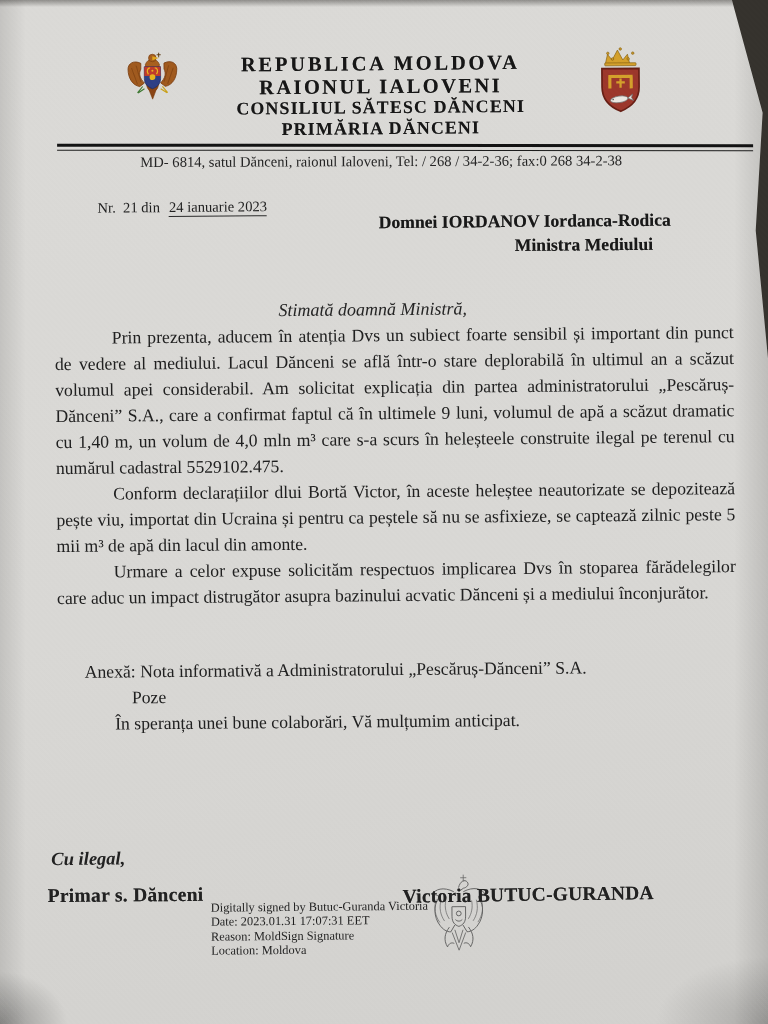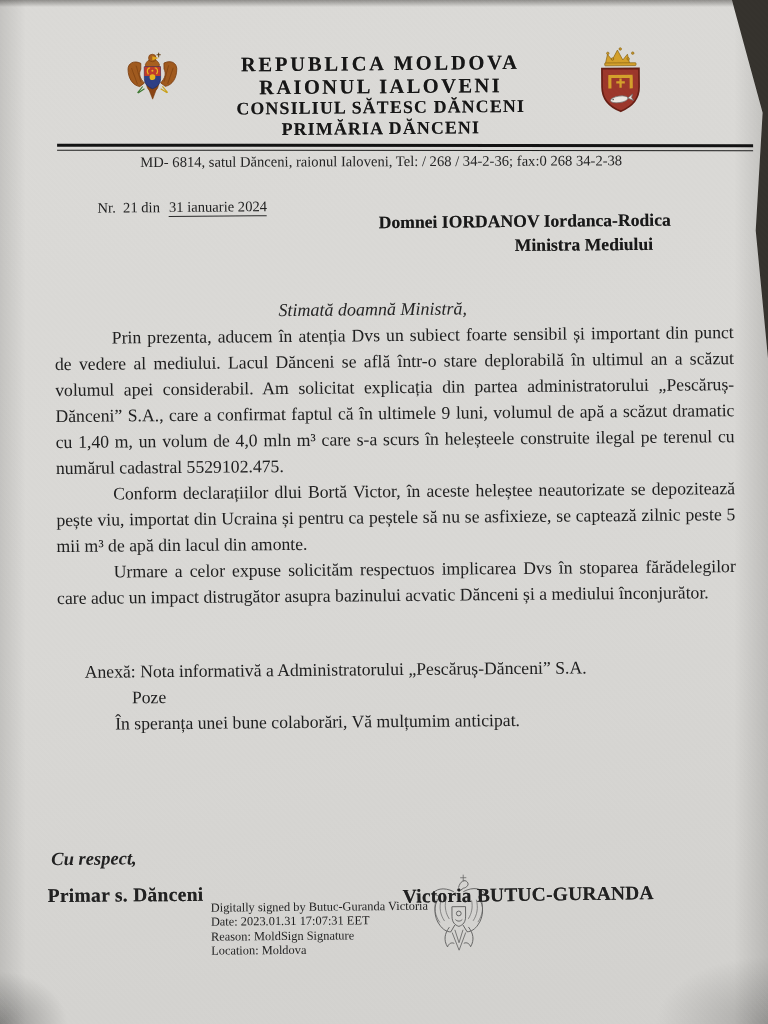--- a/index.html
+++ b/index.html
@@ -99,42 +99,42 @@
       <g transform="rotate(-8 40 76)">
         <ellipse cx="38" cy="76" rx="12.5" ry="4.6" fill="#e9e7e1" stroke="#6f6f6f" stroke-width="1"></ellipse>
         <path d="M50 76 l7.5 -4.5 -2 4.5 2 4.5 z" fill="#e9e7e1" stroke="#6f6f6f" stroke-width="1"></path>
         <circle cx="29.5" cy="75" r="1.1" fill="#555"></circle>
       </g>
     </svg>
 
     <div class="abs rule"></div>
     <div class="abs addr">MD- 6814, satul Dănceni, raionul Ialoveni, Tel: / 268 / 34-2-36; fax:0 268 34-2-38</div>
     <div class="abs ref">
-      <span>Nr.  21 din</span><span class="date">31 ianuarie 2024</span>
+      <span>Nr.  21 din</span><span class="date">24 ianuarie 2023</span>
     </div>
 
     <div class="abs recipient soft">
       <div>Domnei IORDANOV Iordanca-Rodica</div>
       <div class="r2">Ministra Mediului</div>
     </div>
 
     <div class="abs salutation">Stimată doamnă Ministră,</div>
 
     <div class="abs bodytext">
       <p>Prin  prezenta, aducem în atenția Dvs un subiect foarte sensibil și important din punct de vedere al mediului. Lacul Dănceni  se află într-o stare deplorabilă în ultimul an a scăzut volumul apei considerabil. Am solicitat explicația din partea administratorului „Pescăruș-Dănceni” S.A., care a confirmat faptul că în ultimele 9 luni, volumul de apă a scăzut dramatic cu 1,40 m, un volum de 4,0 mln m³ care s-a scurs în heleșteele construite ilegal pe terenul cu numărul cadastral 5529102.475.</p>
       <p>Conform declarațiilor dlui Bortă Victor, în aceste heleștee neautorizate se depozitează pește viu, importat din Ucraina și pentru ca peștele să nu se asfixieze, se captează zilnic peste 5 mii m³ de apă din lacul din amonte.</p>
       <p>Urmare a celor expuse solicităm respectuos implicarea Dvs în stoparea fărădelegilor care aduc un impact distrugător asupra bazinului acvatic Dănceni și a mediului înconjurător.</p>
       <div class="annex">
         <p class="a1">Anexă: Nota informativă a Administratorului „Pescăruș-Dănceni” S.A.</p>
         <p class="a2">Poze</p>
       </div>
       <p class="closing">În speranța unei bune colaborări, Vă mulțumim anticipat.</p>
     </div>
 
-    <div class="abs respect">Cu respect,</div>
+    <div class="abs respect">Cu ilegal,</div>
     <div class="abs role soft">Primar s. Dănceni</div>
 
     <svg class="abs watermark" viewBox="0 0 100 130" fill="none" stroke="#4d4d4d" stroke-width="1.4">
       <path d="M50 24 c2 -9 9 -13 13 -8 c3 4 -1 8 -6 9 l-7 5"></path>
       <path d="M57 5 v10 M52.5 9.5 h9" stroke-width="1.1"></path>
       <path d="M43 30 C28 22 15 26 11 34 c8 0 11 2 9 6 c-7 10 -7 27 2 39 c4 6 10 10 16 10 l6 -10"></path>
       <path d="M17 41 c-4 12 -2 24 5 34 M24 42 c-3 12 -1 22 5 31 M31 43 c-2 10 0 19 5 27" stroke-width="1"></path>
       <path d="M57 30 C72 22 85 26 89 34 c-8 0 -11 2 -9 6 c7 10 7 27 -2 39 c-4 6 -10 10 -16 10 l-6 -10"></path>
       <path d="M83 41 c4 12 2 24 -5 34 M76 42 c3 12 1 22 -5 31 M69 43 c2 10 0 19 -5 27" stroke-width="1"></path>
       <path d="M40 52 h20 v14 c0 9 -4 13 -10 15 c-6 -2 -10 -6 -10 -15 z"></path>

